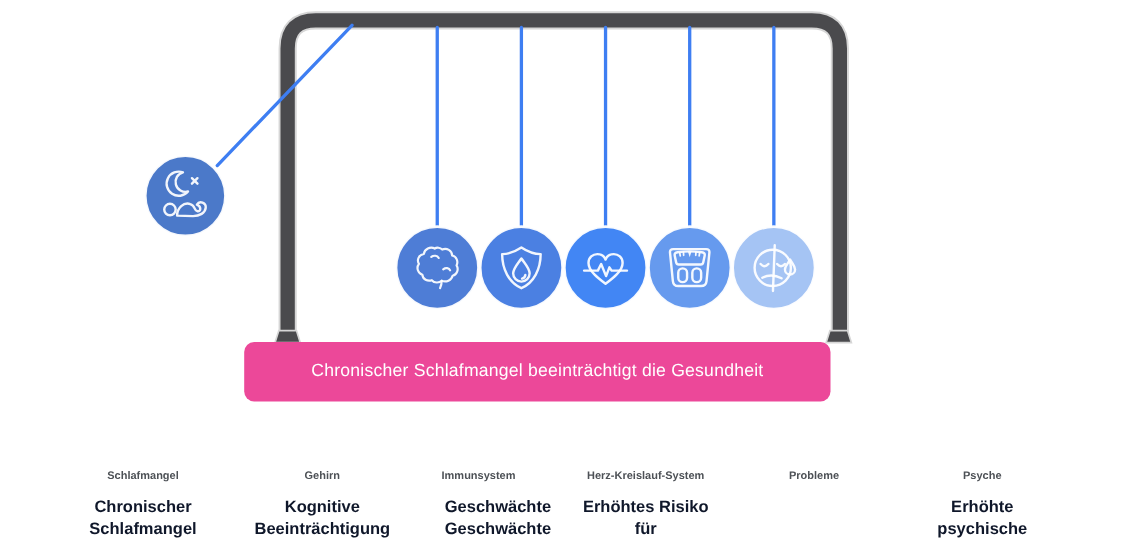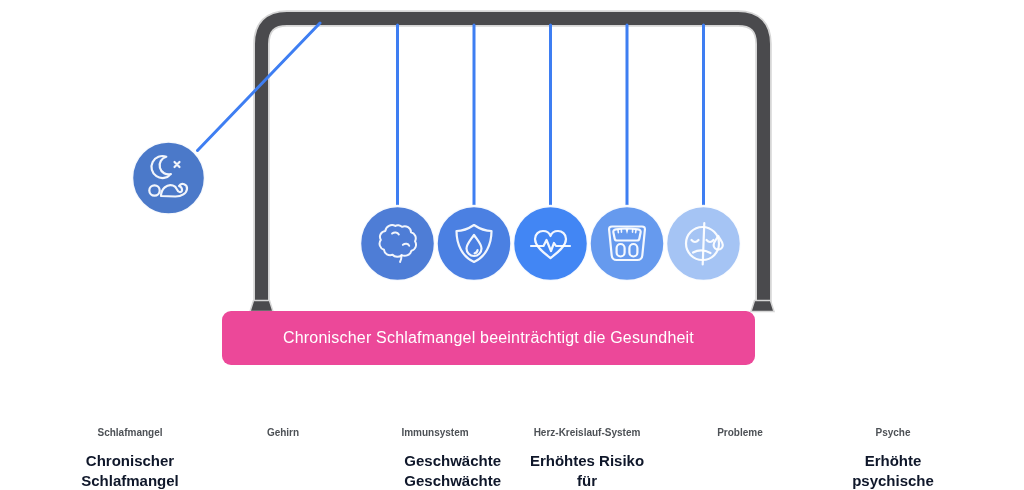--- a/index.html
+++ b/index.html
@@ -19,21 +19,21 @@
   .legend{position:absolute;left:0;top:398px;width:1024px;height:92px;}
   .col{position:absolute;top:0;width:170px;text-align:center;}
   .col .h{
     height:40px;display:flex;align-items:flex-end;justify-content:center;
     font-weight:bold;font-size:10px;line-height:1.15;color:#4d5156;
   }
   .col .s{
     margin:13px auto 0;width:132px;
     font-weight:bold;font-size:15px;line-height:1.35;color:#0f172a;
   }
-  .c1{left:45px;} .c2{left:198px;} .c3{left:350px;text-align:right;}
+  .c1{left:45px;} .c2{left:208px;} .c3{left:350px;text-align:right;}
   .c4{left:502px;} .c5{left:655px;} .c6{left:808px;}
 </style>
 </head>
 <body>
 
 <div class="stage">
 
   <svg class="scene" viewBox="0 0 1024 490">
 
     <g>
@@ -118,20 +118,21 @@
     <span>Chronischer Schlafmangel beeinträchtigt die Gesundheit</span>
   </div>
 
   <div class="legend">
     <div class="col c1">
       <div class="h">Schlafmangel</div>
       <div class="s">Chronischer Schlafmangel</div>
     </div>
     <div class="col c2">
       <div class="h">Gehirn</div>
+      <div class="s">Kognitive Beeinträchtigung</div>
     </div>
     <div class="col c3">
       <div class="h">Immunsystem</div>
       <div class="s">Geschwächte Geschwächte</div>
     </div>
     <div class="col c4">
       <div class="h">Herz-Kreislauf-System</div>
       <div class="s">Erhöhtes Risiko für Herzerkrankungen</div>
     </div>
     <div class="col c5">

